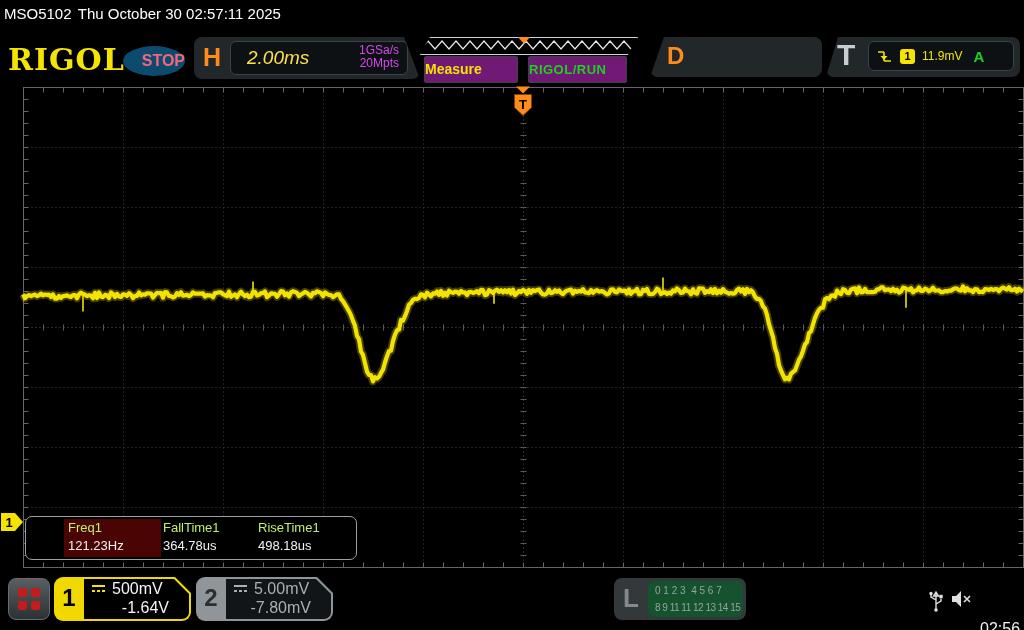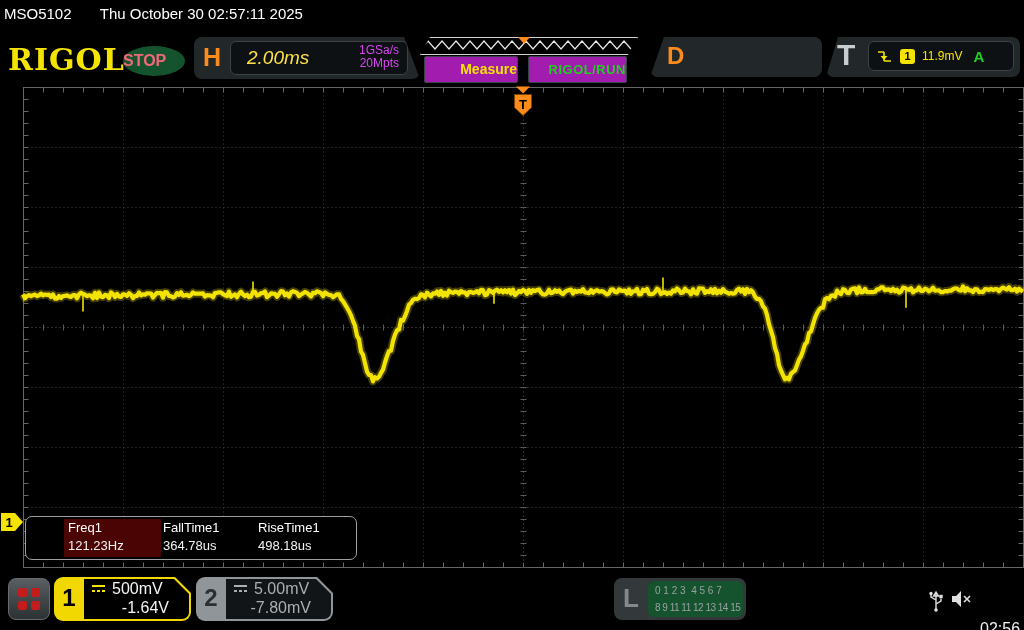--- a/index.html
+++ b/index.html
@@ -3,61 +3,61 @@
 <meta charset="utf-8">
 <style>
   html,body{margin:0;padding:0;background:#000;}
   #screen{position:relative;width:1024px;height:630px;background:#000;overflow:hidden;
           font-family:"Liberation Sans",sans-serif;color:#fff;}
   .abs{position:absolute;}
   
   #titlebar{left:0;top:0;width:100%;height:30px;font-size:15px;color:#fff;}
   #titlebar span{display:inline-block;margin-top:5px;}
   #model{margin-left:4px;font-weight:400;}
-  #datetime{margin-left:24px;}
+  #datetime{margin-left:2px;}
   
   .logo{left:8px;top:42px;font-family:"DejaVu Serif",serif;font-weight:bold;
         font-size:30px;color:#f5e400;letter-spacing:1px;}
-  .stopbadge{left:123px;top:46px;width:62px;height:30px;background:#14532d;border-radius:50%;
-        text-align:left;line-height:30px;font-weight:bold;font-size:16px;color:#f0687a;}
+  .stopbadge{left:123px;top:46px;width:62px;height:30px;background:#0c4a6e;border-radius:50%;
+        text-align:right;line-height:30px;font-weight:bold;font-size:16px;color:#f0687a;}
   .panel{background:#22272a;border-radius:8px;}
   .panel-inner{position:absolute;background:#0d1114;border:1px solid #3c4448;border-radius:6px;}
   .plabel{position:absolute;font-weight:bold;color:#ff8c1a;}
   #h-panel{left:194px;top:37px;width:226px;height:42px;
      clip-path:polygon(0 0,calc(100% - 16px) 0,100% 100%,0 100%);}
   #h-panel .plabel{left:9px;top:6px;font-size:25px;}
   #h-inner{left:36px;top:4px;width:176px;height:32px;}
   #h-timebase{position:absolute;left:16px;top:5px;font-size:19px;color:#fde047;font-style:italic;}
   #h-rates{position:absolute;right:8px;top:2px;text-align:right;font-size:12px;line-height:13px;color:#d946ef;}
   #preview-band{left:420px;top:37px;width:216px;height:16px;background:#000;
      border:1px solid #cfd4d6;clip-path:polygon(10px 0,100% 0,calc(100% - 10px) 100%,0 100%);}
   #preview-tri{left:518px;top:37px;width:0;height:0;border-left:6px solid transparent;
      border-right:6px solid transparent;border-top:7px solid #ff8c1a;}
-  .toolbtn{background:#a21caf;border:1px solid #39444a;border-radius:2px;text-align:right;
+  .toolbtn{background:#701a75;border:1px solid #39444a;border-radius:2px;text-align:left;
      font-weight:bold;}
   #measure-btn{left:424px;top:56px;width:92px;height:25px;line-height:25px;color:#f5e400;font-size:14px;}
   #run-btn{left:528px;top:56px;width:97px;height:25px;line-height:25px;color:#1ed11e;font-size:13px;letter-spacing:.5px;}
   #d-panel{left:650px;top:37px;width:172px;height:40px;
      clip-path:polygon(14px 0,100% 0,100% 100%,0 100%);}
   #d-panel .plabel{left:17px;top:5px;font-size:24px;}
   #d-inner{left:46px;top:4px;width:118px;height:30px;}
   #d-value{position:absolute;left:14px;top:5px;font-size:18px;color:#e8e8e8;}
   #t-panel{left:826px;top:37px;width:194px;height:40px;
      clip-path:polygon(12px 0,100% 0,100% 100%,0 100%);}
   #t-panel .plabel{left:11px;top:1px;font-size:30px;color:#c8cdd0;}
   #t-inner{left:42px;top:4px;width:146px;height:30px;display:flex;align-items:center;gap:7px;padding-left:8px;box-sizing:border-box;}
   #trig-src{width:15px;height:15px;background:#f5e400;border-radius:3px;color:#000;
      font-size:11px;font-weight:bold;text-align:center;line-height:15px;}
   #trig-level{color:#f5e400;font-size:12px;}
   #trig-mode{color:#1ed11e;font-size:15px;font-weight:bold;margin-left:4px;}
   
   #meas-box{left:25px;top:516px;width:330px;height:42px;background:#000;
      border:1px solid #9aa0a2;border-radius:7px;z-index:5;}
   #meas-high{position:absolute;left:38px;top:2px;width:97px;height:38px;background:#4a0404;}
-  .meas-label{position:absolute;top:3px;font-size:13px;color:#ffffff;}
+  .meas-label{position:absolute;top:3px;font-size:13px;color:#bef264;}
   .meas-value{position:absolute;top:21px;font-size:13px;color:#f2f2f2;}
   
   #squares-btn{left:8px;top:578px;width:40px;height:40px;border-radius:8px;
      background:linear-gradient(#585e61,#2c3133);border:1px solid #666c6e;}
   .redsq{position:absolute;width:9px;height:9px;background:#c41c1c;border-radius:2px;}
   .chbadge{top:577px;width:137px;height:44px;}
   .ch-outer{position:absolute;inset:0;border-radius:9px;
      clip-path:polygon(0 0,calc(100% - 16px) 0,100% 16px,100% 100%,0 100%);}
   .ch-black{position:absolute;left:30px;top:2px;right:2px;bottom:2px;background:#000;
      border-radius:0 7px 7px 0;clip-path:polygon(0 0,calc(100% - 15px) 0,100% 15px,100% 100%,0 100%);}

